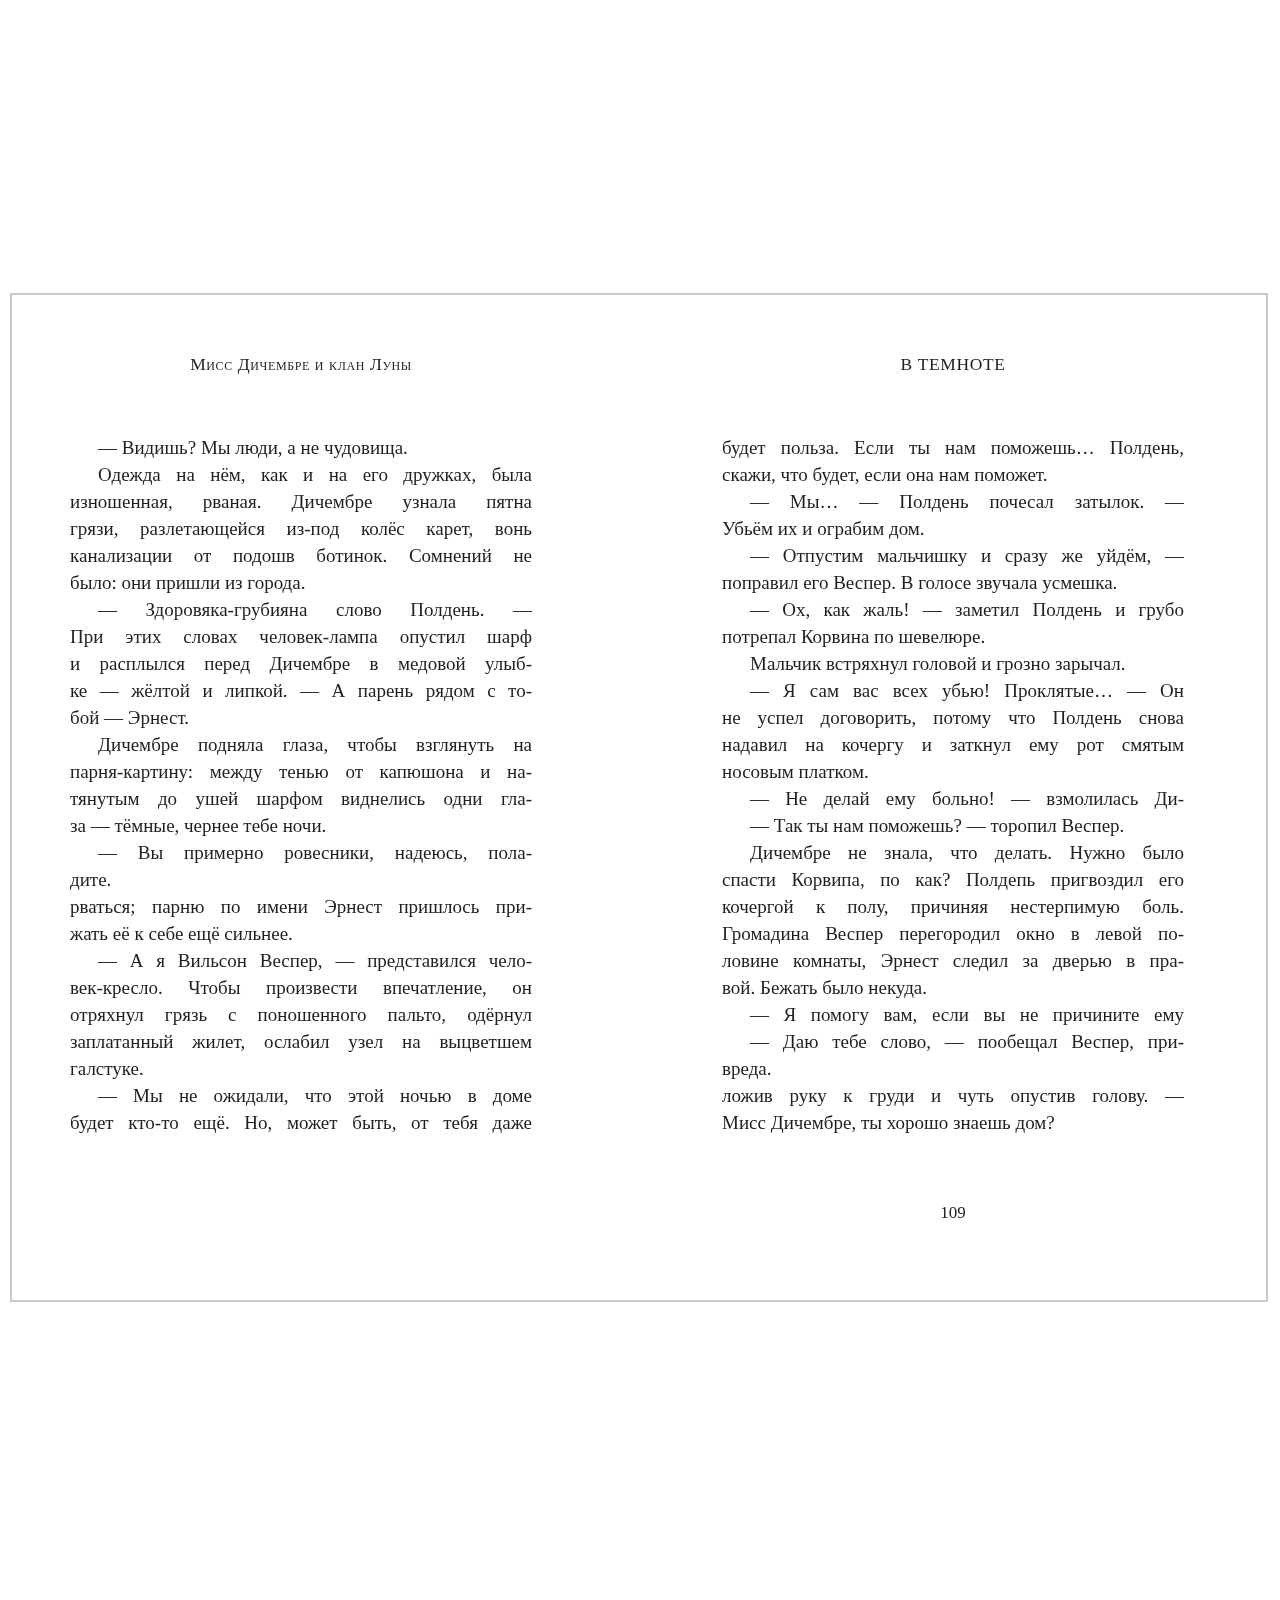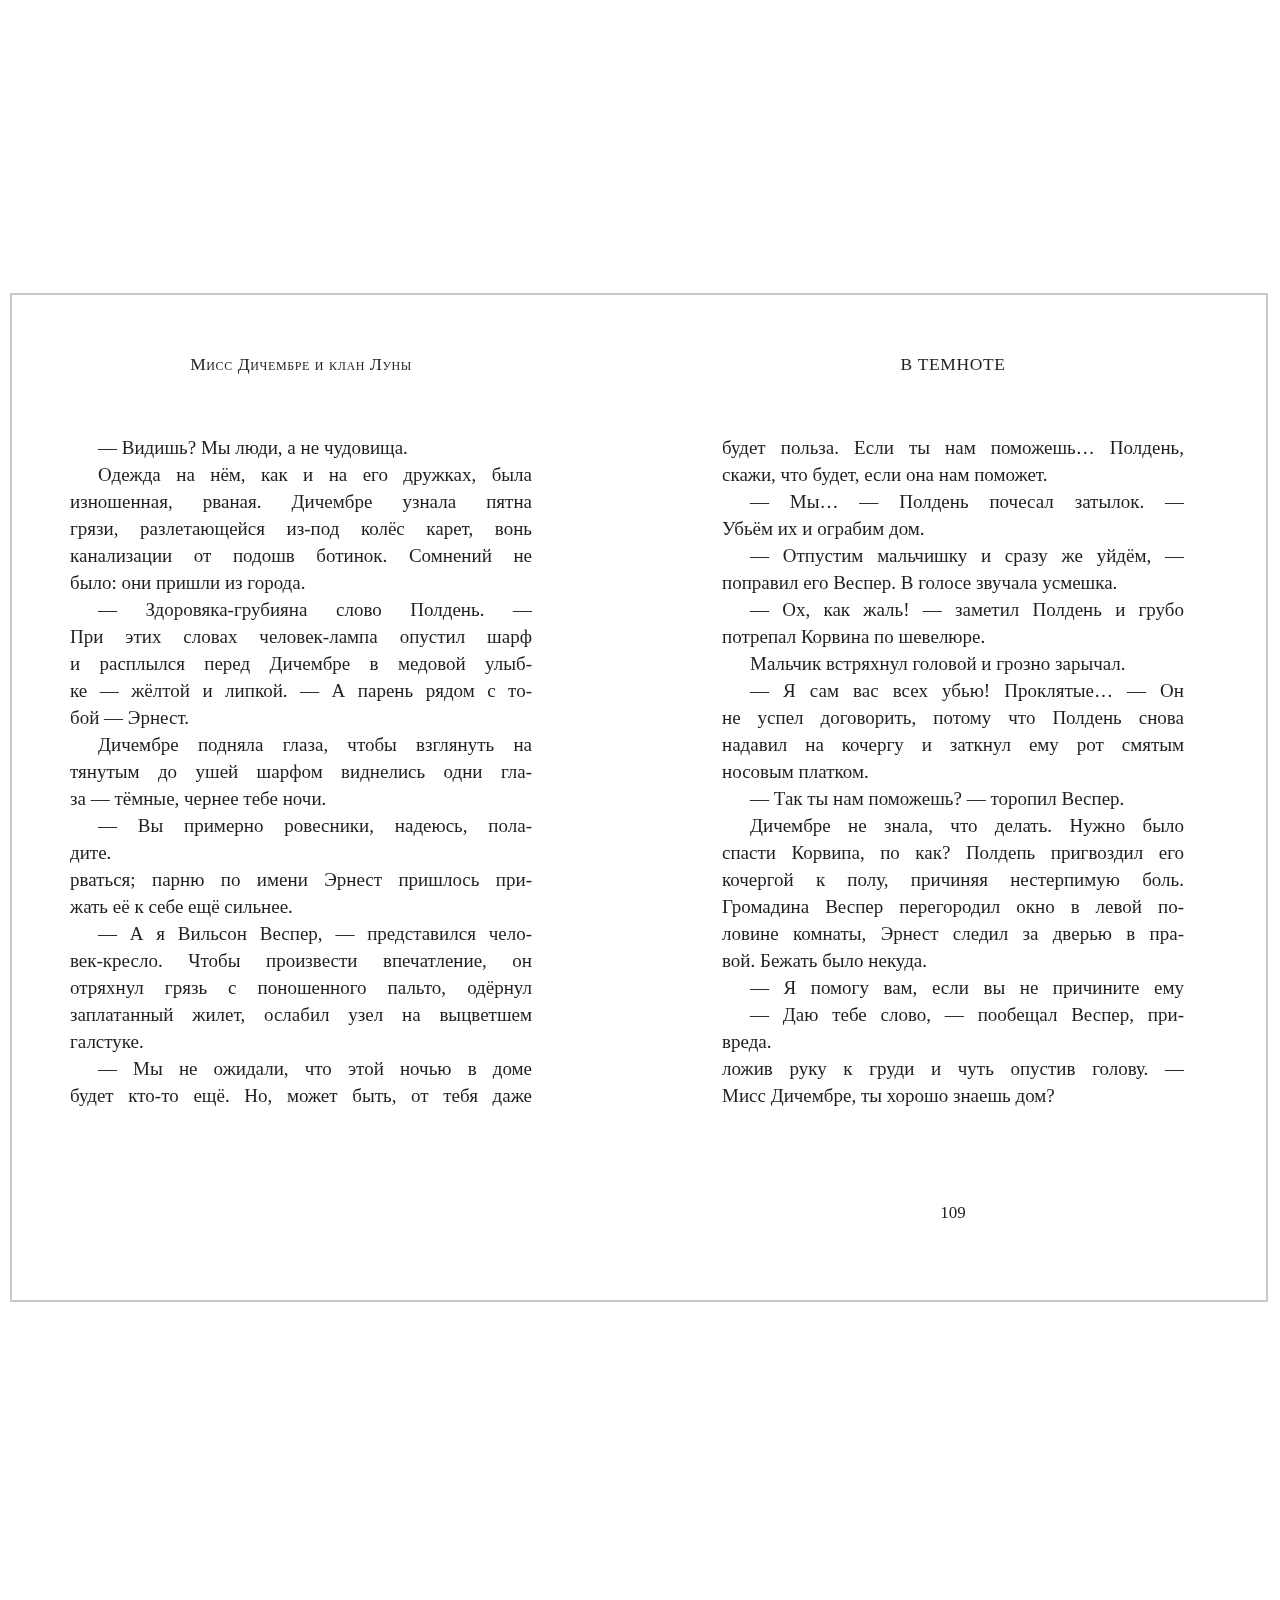--- a/index.html
+++ b/index.html
@@ -83,20 +83,21 @@
         <div class="line">изношенная, рваная. Дичембре узнала пятна</div>
         <div class="line">грязи, разлетающейся из-под колёс карет, вонь</div>
         <div class="line">канализации от подошв ботинок. Сомнений не</div>
         <div class="line para-last">было: они пришли из города.</div>
         <div class="line para-first">— Здоровяка-грубияна слово Полдень. —</div>
         <div class="line">При этих словах человек-лампа опустил шарф</div>
         <div class="line">и расплылся перед Дичембре в медовой улыб-</div>
         <div class="line">ке — жёлтой и липкой. — А парень рядом с то-</div>
         <div class="line para-last">бой — Эрнест.</div>
         <div class="line para-first">Дичембре подняла глаза, чтобы взглянуть на</div>
+        <div class="line">парня-картину: между тенью от капюшона и на-</div>
         <div class="line">тянутым до ушей шарфом виднелись одни гла-</div>
         <div class="line para-last">за — тёмные, чернее тебе ночи.</div>
         <div class="line para-first">— Вы примерно ровесники, надеюсь, пола-</div>
         <div class="line para-last">дите.</div>
         <div class="line">рваться; парню по имени Эрнест пришлось при-</div>
         <div class="line para-last">жать её к себе ещё сильнее.</div>
         <div class="line para-first">— А я Вильсон Веспер, — представился чело-</div>
         <div class="line">век-кресло. Чтобы произвести впечатление, он</div>
         <div class="line">отряхнул грязь с поношенного пальто, одёрнул</div>
         <div class="line">заплатанный жилет, ослабил узел на выцветшем</div>
@@ -115,20 +116,21 @@
         <div class="line para-last">Убьём их и ограбим дом.</div>
         <div class="line para-first">— Отпустим мальчишку и сразу же уйдём, —</div>
         <div class="line para-last">поправил его Веспер. В голосе звучала усмешка.</div>
         <div class="line para-first">— Ох, как жаль! — заметил Полдень и грубо</div>
         <div class="line para-last">потрепал Корвина по шевелюре.</div>
         <div class="line para-first para-last">Мальчик встряхнул головой и грозно зарычал.</div>
         <div class="line para-first">— Я сам вас всех убью! Проклятые… — Он</div>
         <div class="line">не успел договорить, потому что Полдень снова</div>
         <div class="line">надавил на кочергу и заткнул ему рот смятым</div>
         <div class="line para-last">носовым платком.</div>
+        <div class="line para-first">— Не делай ему больно! — взмолилась Ди-</div>
         <div class="line para-first para-last">— Так ты нам поможешь? — торопил Веспер.</div>
         <div class="line para-first">Дичембре не знала, что делать. Нужно было</div>
         <div class="line">спасти Корвипа, по как? Полдепь пригвоздил его</div>
         <div class="line">кочергой к полу, причиняя нестерпимую боль.</div>
         <div class="line">Громадина Веспер перегородил окно в левой по-</div>
         <div class="line">ловине комнаты, Эрнест следил за дверью в пра-</div>
         <div class="line para-last">вой. Бежать было некуда.</div>
         <div class="line para-first">— Я помогу вам, если вы не причините ему</div>
         <div class="line para-first">— Даю тебе слово, — пообещал Веспер, при-</div>
         <div class="line para-last">вреда.</div>

